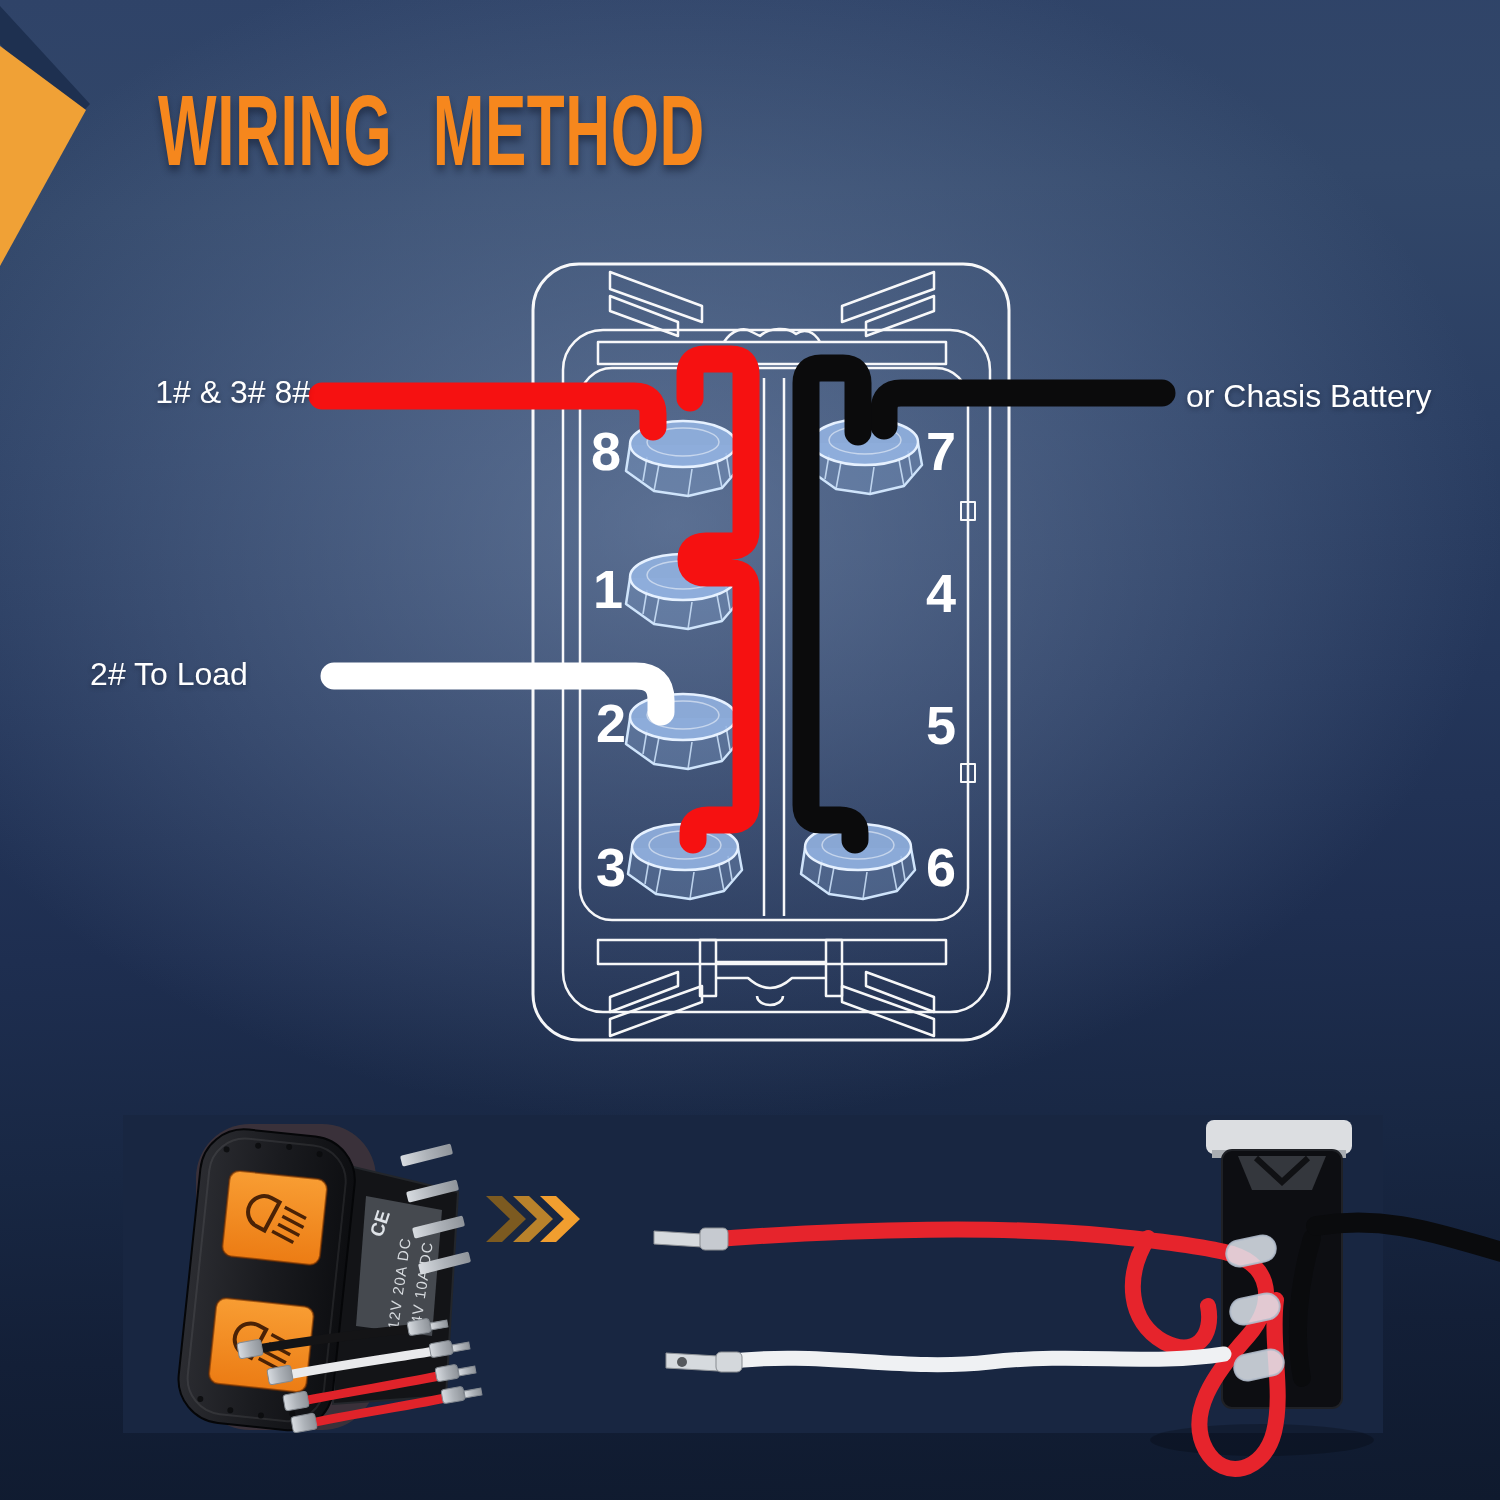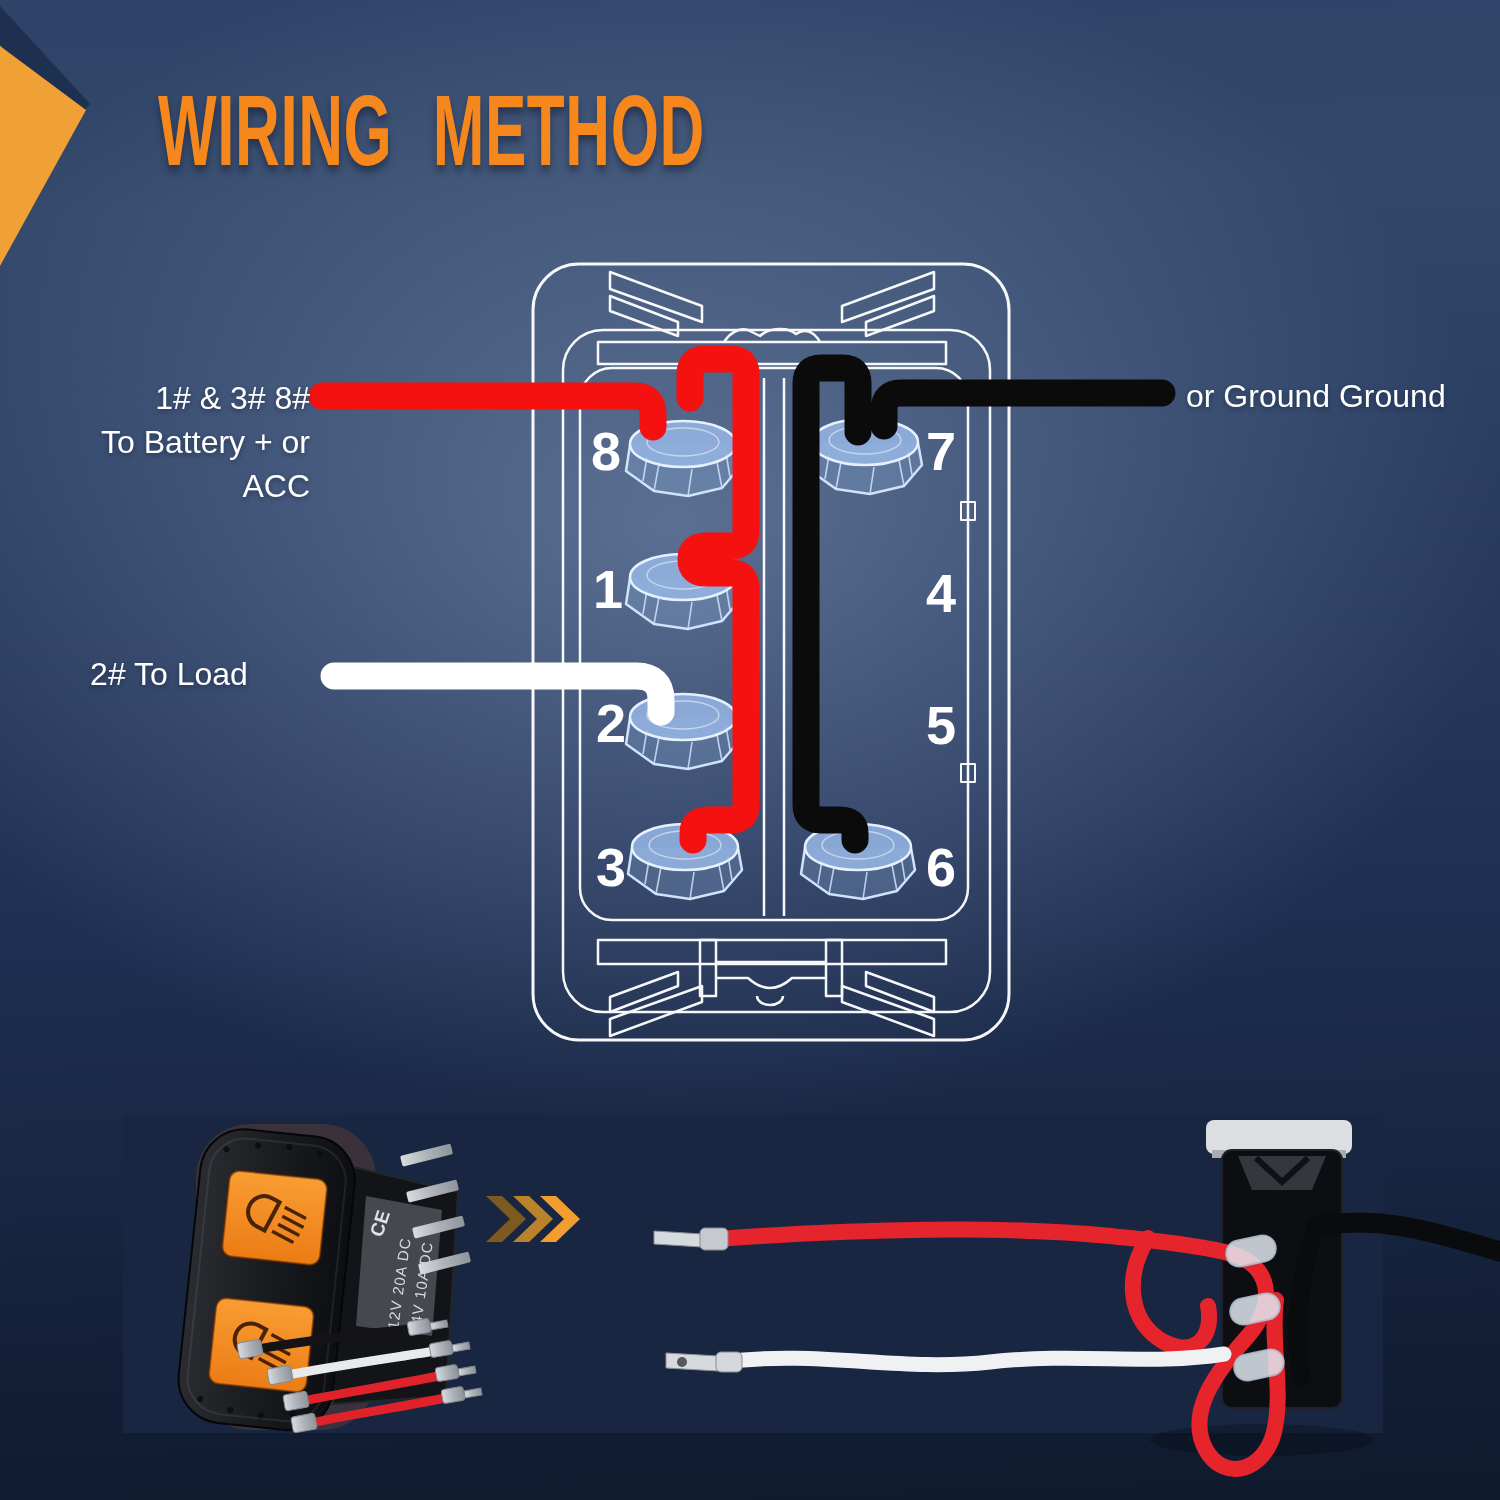--- a/index.html
+++ b/index.html
@@ -9,21 +9,21 @@
       radial-gradient(1150px 830px at 45% 35%, rgba(140,162,196,.50), rgba(112,134,170,.26) 45%, rgba(0,0,0,0) 72%),
       linear-gradient(178deg,#2f4368 0%,#324769 14%,#2b3f63 30%,#24365a 47%,#1e2e50 62%,#182743 76%,#131f37 88%,#0f1a2e 100%);
   }
   svg.art{position:absolute;left:0;top:0;z-index:2;display:block;}
   .title{position:absolute;left:158px;top:80px;z-index:3;white-space:nowrap;
     font:700 100px/1 "Liberation Sans",sans-serif;color:#f6871d;
     transform:scaleX(.62);transform-origin:0 0;letter-spacing:1px;word-spacing:36px;
     text-shadow:0 6px 10px rgba(13,20,38,.45);}
   .lbl{position:absolute;z-index:3;color:#ffffff;font:400 32px/44px "Liberation Sans",sans-serif;
     text-shadow:0 2px 5px rgba(10,16,30,.4);}
-  .lbl-pos{left:28px;top:370px;width:282px;text-align:right;margin-top:6px;}
+  .lbl-pos{left:28px;top:370px;width:282px;text-align:right;}
   .lbl-load{left:28px;top:652px;width:282px;text-align:center;}
   .lbl-neg{left:1186px;top:374px;width:310px;text-align:left;}
   text.tnum{font:700 54px "Liberation Sans",sans-serif;fill:#ffffff;}
   text.rating{font:400 15px "Liberation Sans",sans-serif;fill:#d6dade;letter-spacing:1px;}
   text.ce{font:700 19px "Liberation Sans",sans-serif;fill:#dfe3e8;}
 </style>
 </head>
 <body>
 
 <div class="stage">
@@ -210,24 +210,23 @@
         <circle cx="682" cy="1362" r="5" fill="#55585c"></circle>
         <rect x="716" y="1352" width="26" height="20" rx="5" fill="#d4d8dc" stroke="#878b90" stroke-width="1"></rect>
       </g>
     </g>
   </svg>
 
   <div class="title">WIRING METHOD</div>
 
   <div class="lbl lbl-pos">
     <div>1# &amp; 3# 8#</div>
-    <div>To Battery + or ACC</div>
   </div>
 
   <div class="lbl lbl-load">
     <div>2# To Load</div>
   </div>
 
   <div class="lbl lbl-neg">
-    <div>or Ground Ground</div>
+    <div>or Chasis Battery</div>
   </div>
 
 </div>
 
 </body></html>

